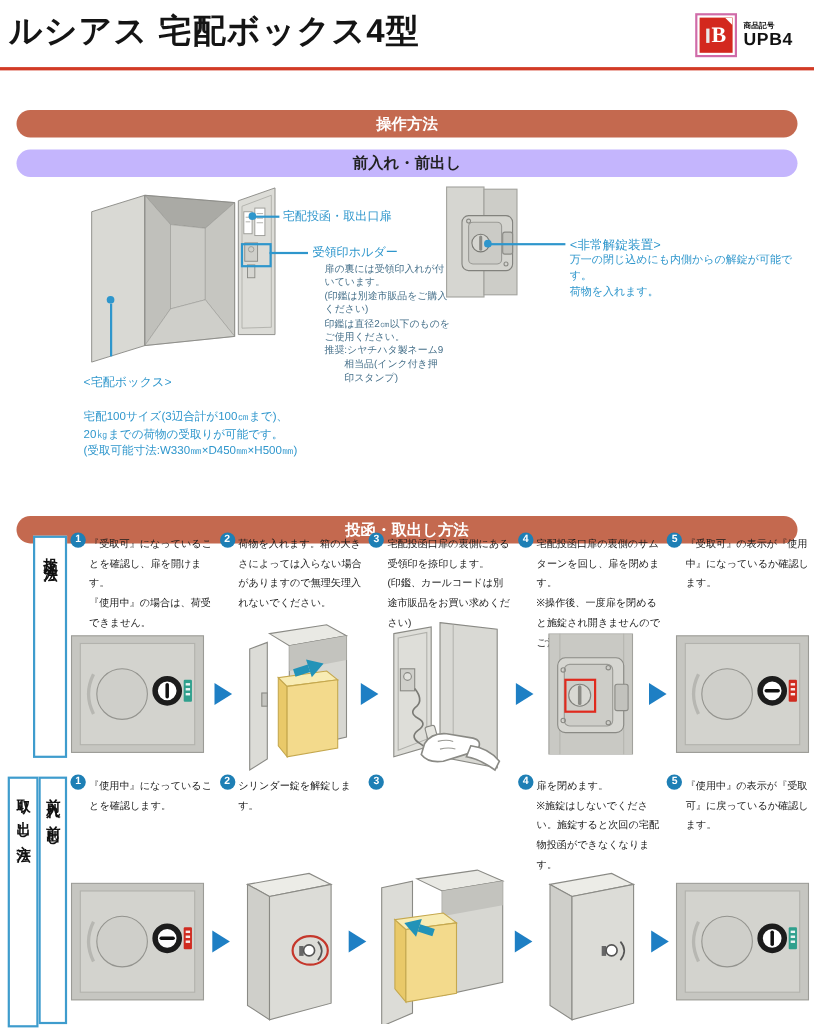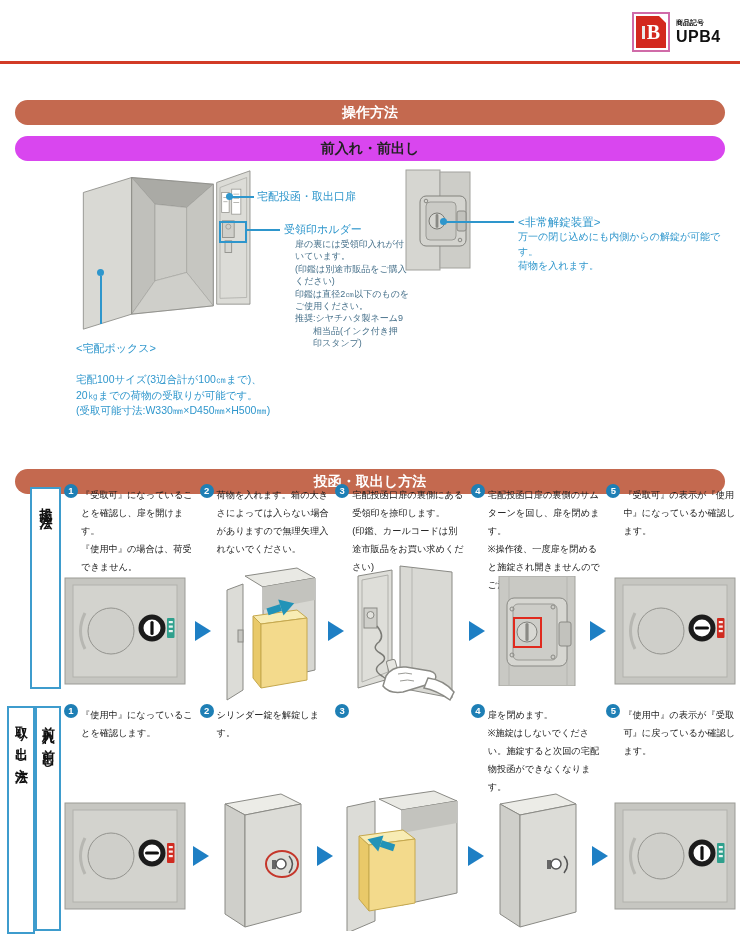--- a/index.html
+++ b/index.html
@@ -2,22 +2,22 @@
 <html><head>
 <meta charset="utf-8">
 <style>
   html,body{margin:0;padding:0;background:#fff;font-family:"Liberation Sans",sans-serif;}
   #page{position:relative;width:740px;height:939px;background:#fff;overflow:hidden;}
   .abs{position:absolute;}
   h1.title{position:absolute;left:8px;top:8px;margin:0;font-size:30px;font-weight:bold;color:#141414;letter-spacing:1px;}
   .rule{position:absolute;left:0;top:61px;width:740px;height:3px;background:#D23B26;}
   .banner{position:absolute;left:15px;width:710px;height:25px;border-radius:13px;text-align:center;font-weight:bold;font-size:14px;line-height:25px;margin-top:20px;}
   .banner.solid{background:#C4694F;color:#ffffff;}
-  .banner.soft{background:#d946ef;color:#222222;}
-  .bluelabel{position:absolute;color:#2E96CC;font-size:11px;white-space:nowrap;}
+  .banner.soft{background:#c4b5fd;color:#222222;}
+  .bluelabel{position:absolute;color:#2E96CC;font-size:11px;white-space:nowrap;font-family:Liberation Mono, monospace;}
   .desc{position:absolute;color:#46708A;font-size:9px;line-height:1.38;white-space:pre-line;margin-left:11px;}
   .caption{position:absolute;color:#2E96CC;font-size:10.5px;line-height:1.45;white-space:pre-line;}
   .caption .ct{font-size:11px;}
   .cline{position:absolute;height:2px;background:#2E96CC;}
   .vline{position:absolute;width:2px;background:#2E96CC;}
   .dot{position:absolute;width:7px;height:7px;border-radius:50%;background:#2E96CC;}
   .callout-rect{position:absolute;border:2px solid #2E96CC;}
   .sidebox{position:absolute;border:2px solid #3E9CCD;background:#fff;display:flex;justify-content:center;}
   .sidebox span{writing-mode:vertical-rl;font-weight:bold;font-size:13px;letter-spacing:3px;color:#111;padding-top:8px;}
   .steps{position:absolute;display:grid;grid-template-columns:repeat(5,1fr);column-gap:6px;}
@@ -32,20 +32,21 @@
   .logo-red .b{color:#fff;font-weight:bold;font-size:20px;font-family:"Liberation Serif",serif;line-height:1;}
   .logo-red .notch{position:absolute;right:0;top:0;width:7px;height:7px;background:#fff;clip-path:polygon(0 0,100% 0,100% 100%);}
   .ptext .l1{font-size:7px;font-weight:bold;color:#111;}
   .ptext .l2{font-size:16px;font-weight:bold;color:#111;letter-spacing:.5px;}
 </style>
 </head>
 <body>
 
 <div id="page">
 
+  <h1 class="title">ルシアス 宅配ボックス4型</h1>
   <div class="abs" style="left:632px;top:12px;display:flex;align-items:center;gap:6px">
     <div class="logo-box">
       <div class="logo-red">
         <span class="bar"></span>
         <span class="b">B</span>
         <span class="notch"></span>
       </div>
     </div>
     <div class="ptext">
       <div class="l1">商品記号</div>

